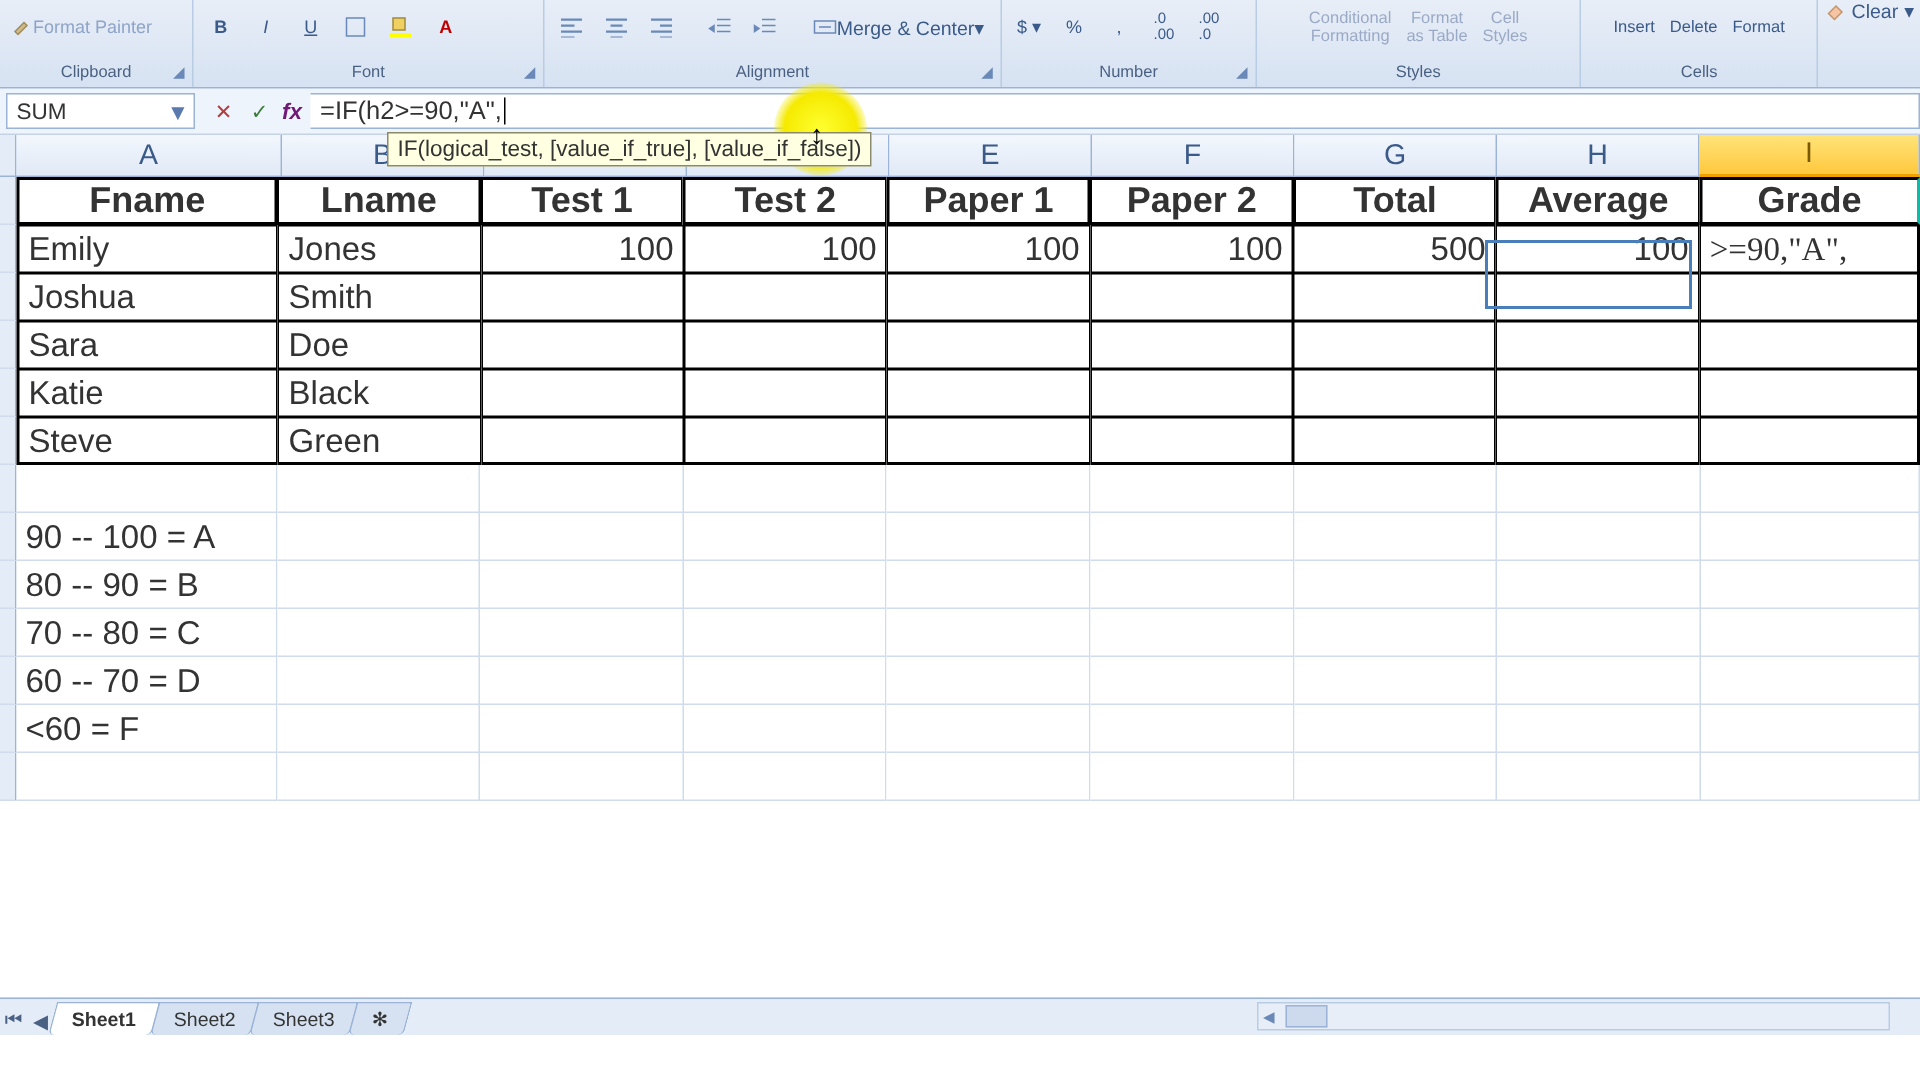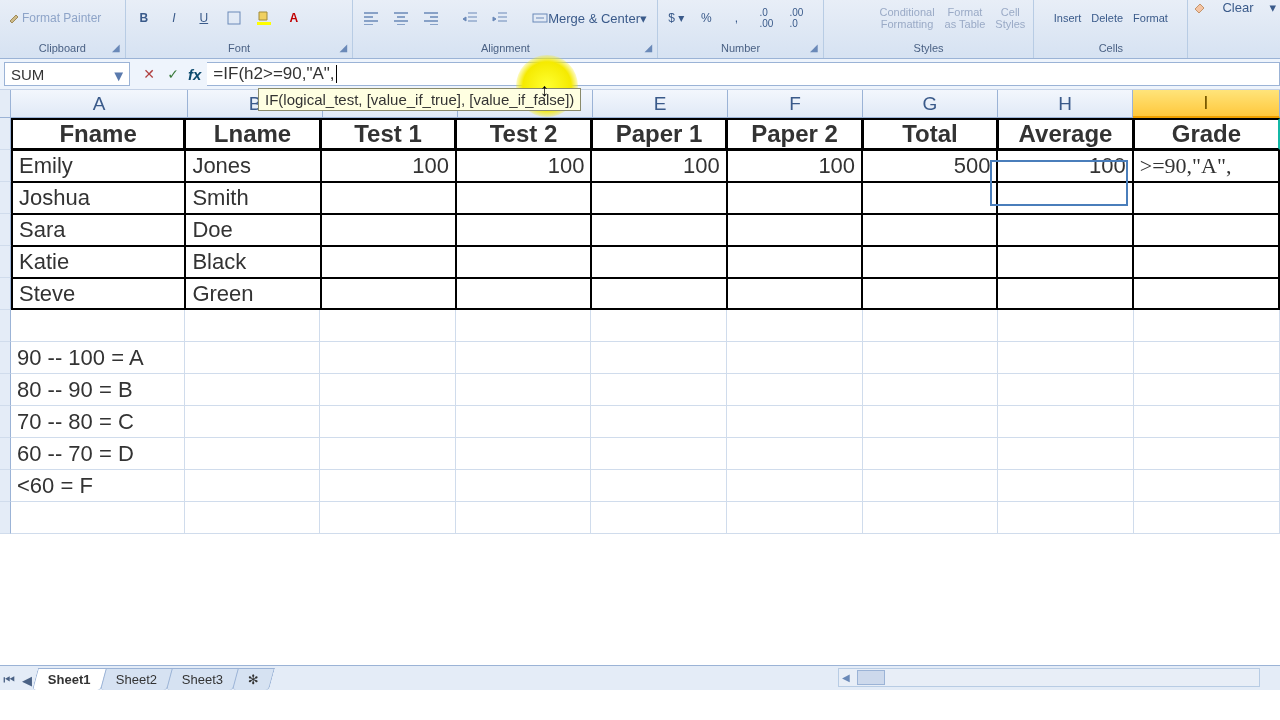--- a/index.html
+++ b/index.html
@@ -8,21 +8,21 @@
   .rbtns { display:flex; gap:2px; align-items:center; height:36px; padding-top:0; }
   .rlabel { font-size:11px; color:#4a6184; text-align:center; padding-bottom:2px;}
   .rbtn { padding:2px 4px; display:inline-flex; align-items:center; justify-content:center; min-width:20px; height:22px; border-radius:2px; font-size:12px; color:#3a5a8a; }
   .rbtn svg{display:block}
   .dlaunch{position:absolute; right:2px; bottom:2px; width:14px;height:14px; font-size:10px;color:#6a89b8;text-align:center;}
   .namebox-row{height:30px; display:flex; align-items:center; border-bottom:1px solid #c5d2e6; background:#eef4fc;}
   .namebox{width:118px; height:22px; border:1px solid #9bb3d6; background:#fff; margin-left:4px; font-size:15px; padding-left:6px; display:flex; align-items:center; position:relative;}
   .namebox .dd{position:absolute;right:3px;top:4px;color:#5a7aad;}
   .fx-controls{display:flex;align-items:center;gap:6px;margin-left:10px;}
   .fx-btn{width:18px;height:18px;display:flex;align-items:center;justify-content:center;color:#5a7aad;font-size:14px;}
-  .fx-label{font-style:italic;font-weight:bold;color:#0c4a6e;font-size:15px;margin-right:6px}
+  .fx-label{font-style:italic;font-weight:bold;color:#701a75;font-size:15px;margin-right:6px}
   .formula-input{flex:1;height:22px;border:1px solid #9bb3d6;border-left:none;background:#fff;font-size:17px;padding-left:6px;display:flex;align-items:center}
   .tooltip{position:absolute; left:258px; top:88px; background:#ffffe1; border:1px solid #8a8a6a; font-size:15px; padding:2px 6px; z-index:50; white-space:nowrap; font-family:Tahoma,sans-serif}
   .tooltip .bold{font-weight:normal}
   .highlight-circle{position:absolute; left:516px; top:55px; width:62px; height:62px; border-radius:50%; background:radial-gradient(circle,#ffff30 0%,#f5ea00 55%,rgba(255,255,0,0) 75%); z-index:40; pointer-events:none;}
   .cursor-arrow{position:absolute; left:540px; top:80px; z-index:60; font-size:18px; color:#000;}
   .grid-area{position:relative; height:600px;}
   .colhdrs{display:flex; height:28px;}
   .corner{width:10px;min-width:10px;background:#e4ecf7;border-right:1px solid #9bb3d6;border-bottom:1px solid #9bb3d6}
   .ch{background:linear-gradient(#f3f7fd,#e0e9f6);border-right:1px solid #9bb3d6;border-bottom:1px solid #9bb3d6;text-align:center;font-size:19px;color:#3a5a8a;display:flex;align-items:center;justify-content:center;position:relative}
   .ch.active{background:linear-gradient(#ffe47a,#ffc83d);color:#7a5a00;border-bottom:2px solid #f0a000}
@@ -42,21 +42,21 @@
   .tab-nav{width:18px;height:20px;display:flex;align-items:center;justify-content:center;color:#4a6184}
   .tab{padding:3px 12px;background:#fff;border:1px solid #9bb3d6;border-bottom:none;border-radius:0 0 4px 4px;margin-left:-1px;transform:skewX(-15deg)}
   .tab span{display:inline-block;transform:skewX(15deg)}
   .tab.active{font-weight:bold;background:#fff}
   .tab.inactive{background:#d6e2f2}
   .hscroll{position:absolute;right:20px;bottom:3px;width:420px;height:17px;background:#e8eef7;border:1px solid #b8cce4;display:flex;align-items:center}
   .hscroll .thumb{width:26px;height:13px;background:#cdd9ec;border:1px solid #9bb3d6;margin-left:4px}
   .cA{width:176px}.cB{width:134px}.cC{width:134px}.cD{width:134px}.cE{width:134px}.cF{width:134px}.cG{width:134px}.cH{width:134px}.cI{width:146px}
   .stacked{display:flex;flex-direction:column;align-items:center;font-size:11px;color:#3a5a8a;line-height:12px;padding:0 4px}
   .stacked.disabled{color:#9aaac6}
-  .clearbtn{display:flex;align-items:center;gap:16px;font-size:13px;color:#3a5a8a}
+  .clearbtn{display:flex;align-items:center;gap:4px;font-size:13px;color:#3a5a8a}
 </style>
 </head>
 <body>
 
 <div class="ribbon">
   <div class="rgroup" style="width:124px">
     <div class="rbtns" style="flex-direction:column;align-items:flex-start;justify-content:center;height:36px">
       <span class="rbtn" style="font-size:12px;color:#8ea4c8">
         <svg width="14" height="14">
             <path d="M2 10 L8 4 L10 6 L4 12 Z" fill="#cdbb8a" stroke="#a08b5a"></path>
@@ -145,21 +145,21 @@
       <span class="rbtn">%</span>
       <span class="rbtn">,</span>
       <span class="rbtn" style="font-size:10px">.0<br>.00</span>
       <span class="rbtn" style="font-size:10px">.00<br>.0</span>
     </div>
     <div class="rlabel">Number</div>
     <span class="dlaunch">◢</span>
   </div>
 
   <div class="rgroup" style="width:214px">
-    <div class="rbtns" style="justify-content:flex-end;width:100%">
+    <div class="rbtns" style="justify-content:center;width:100%">
       <div class="stacked disabled">
           <span>Conditional</span>
           <span>Formatting</span>
         </div>
       <div class="stacked disabled">
           <span>Format</span>
           <span>as Table</span>
         </div>
       <div class="stacked disabled">
           <span>Cell</span>

